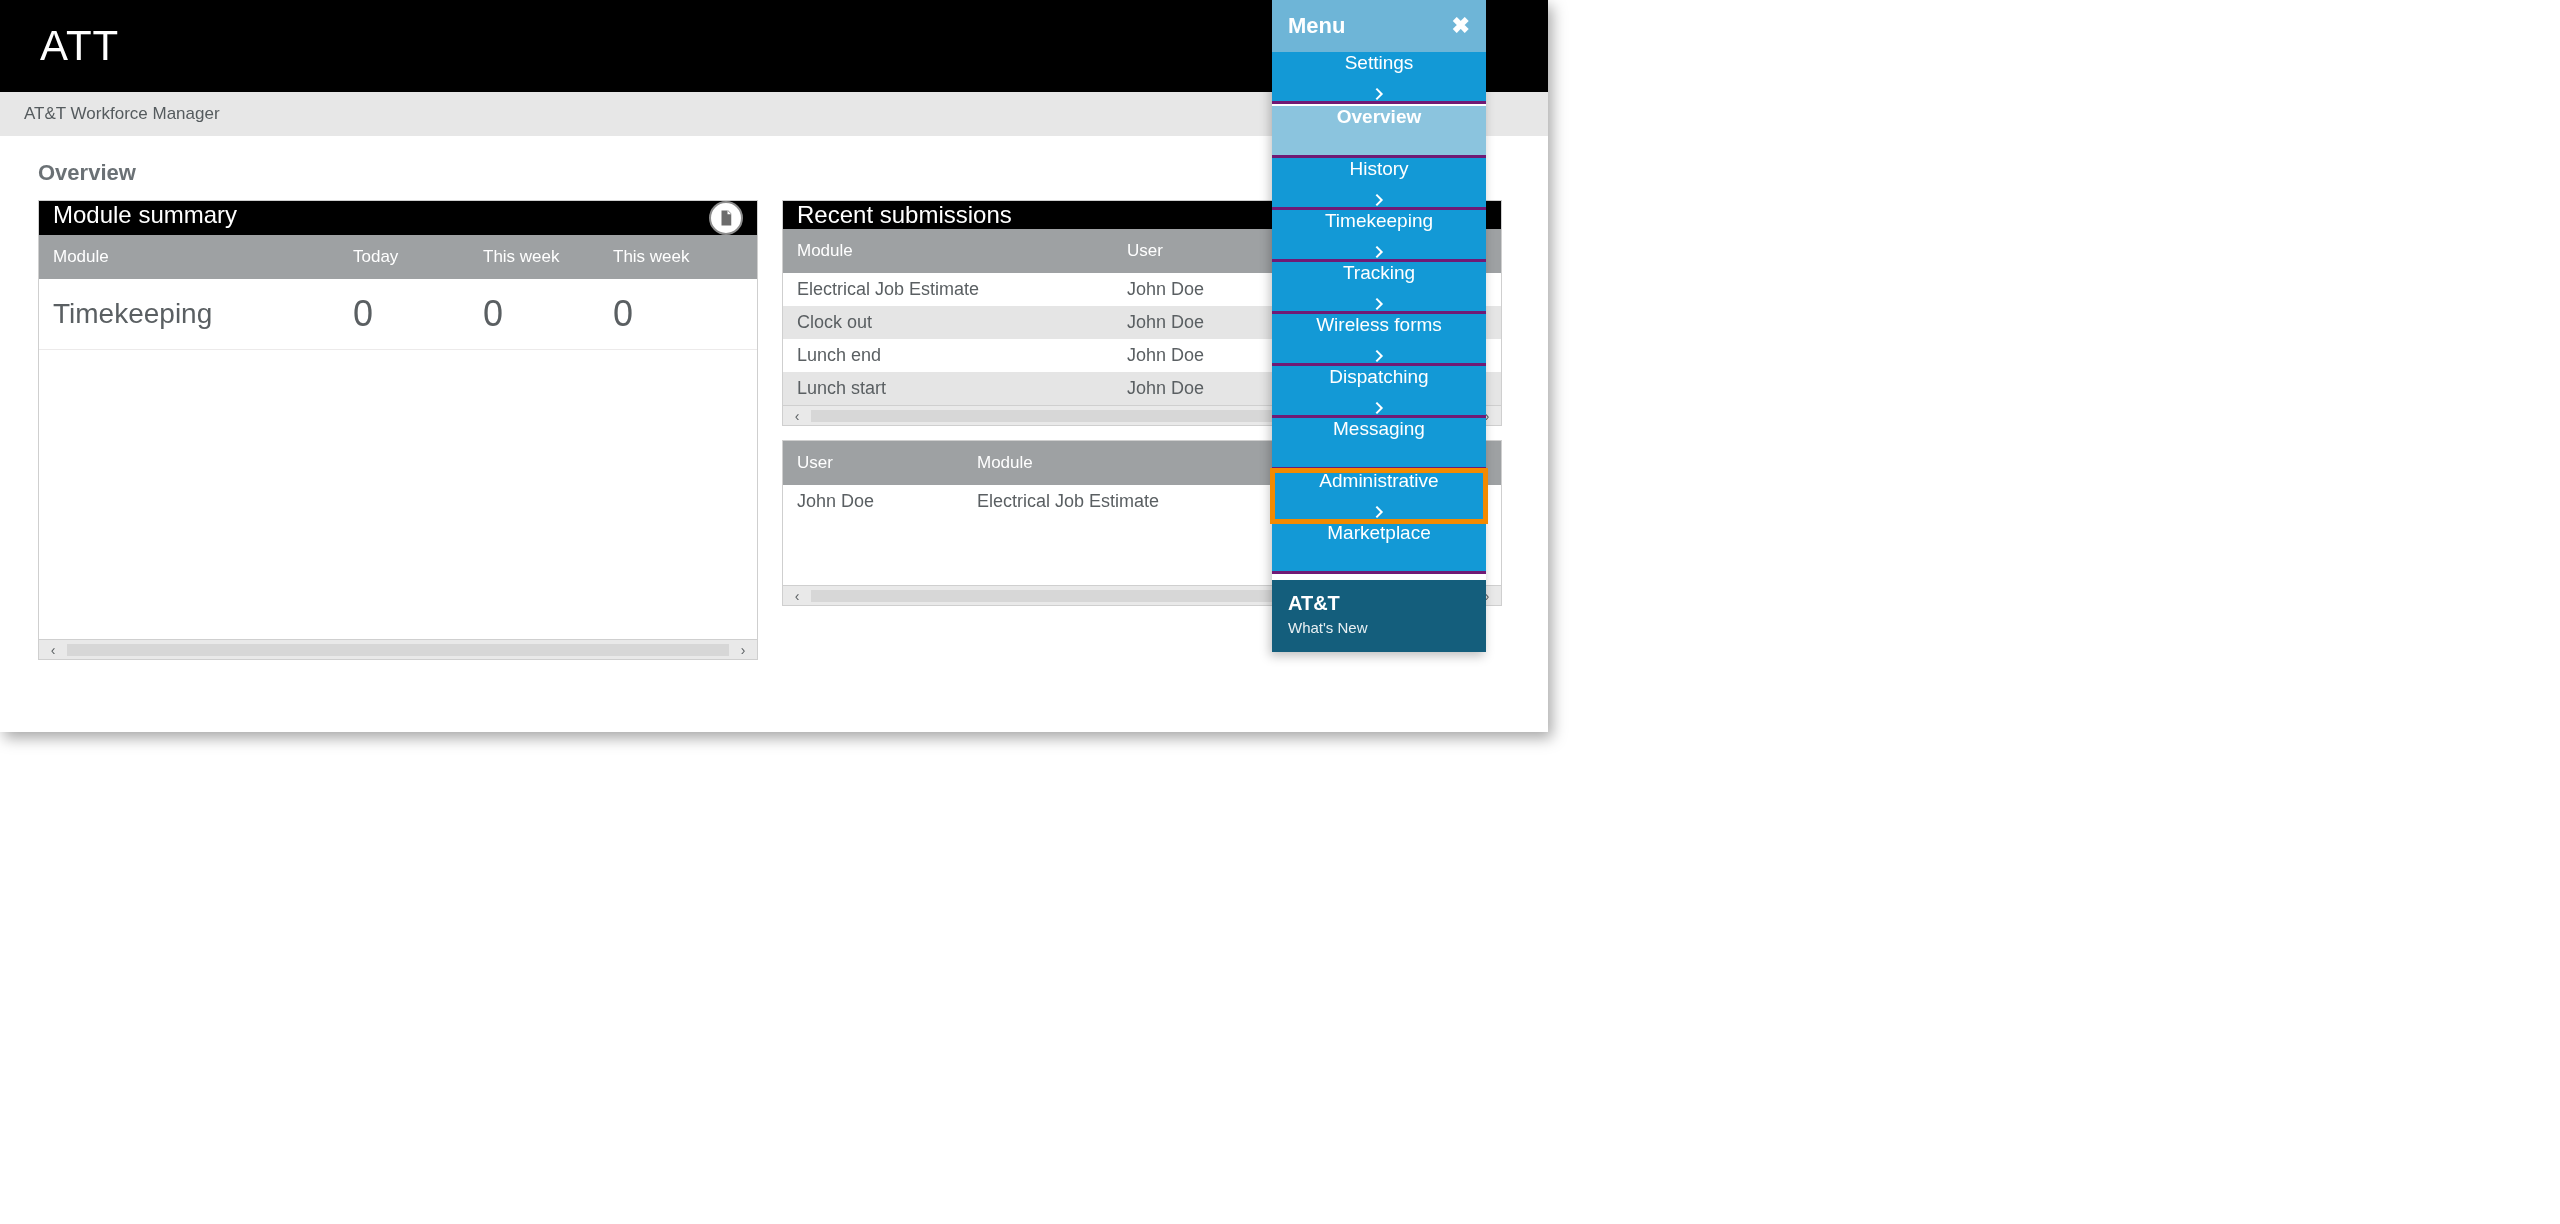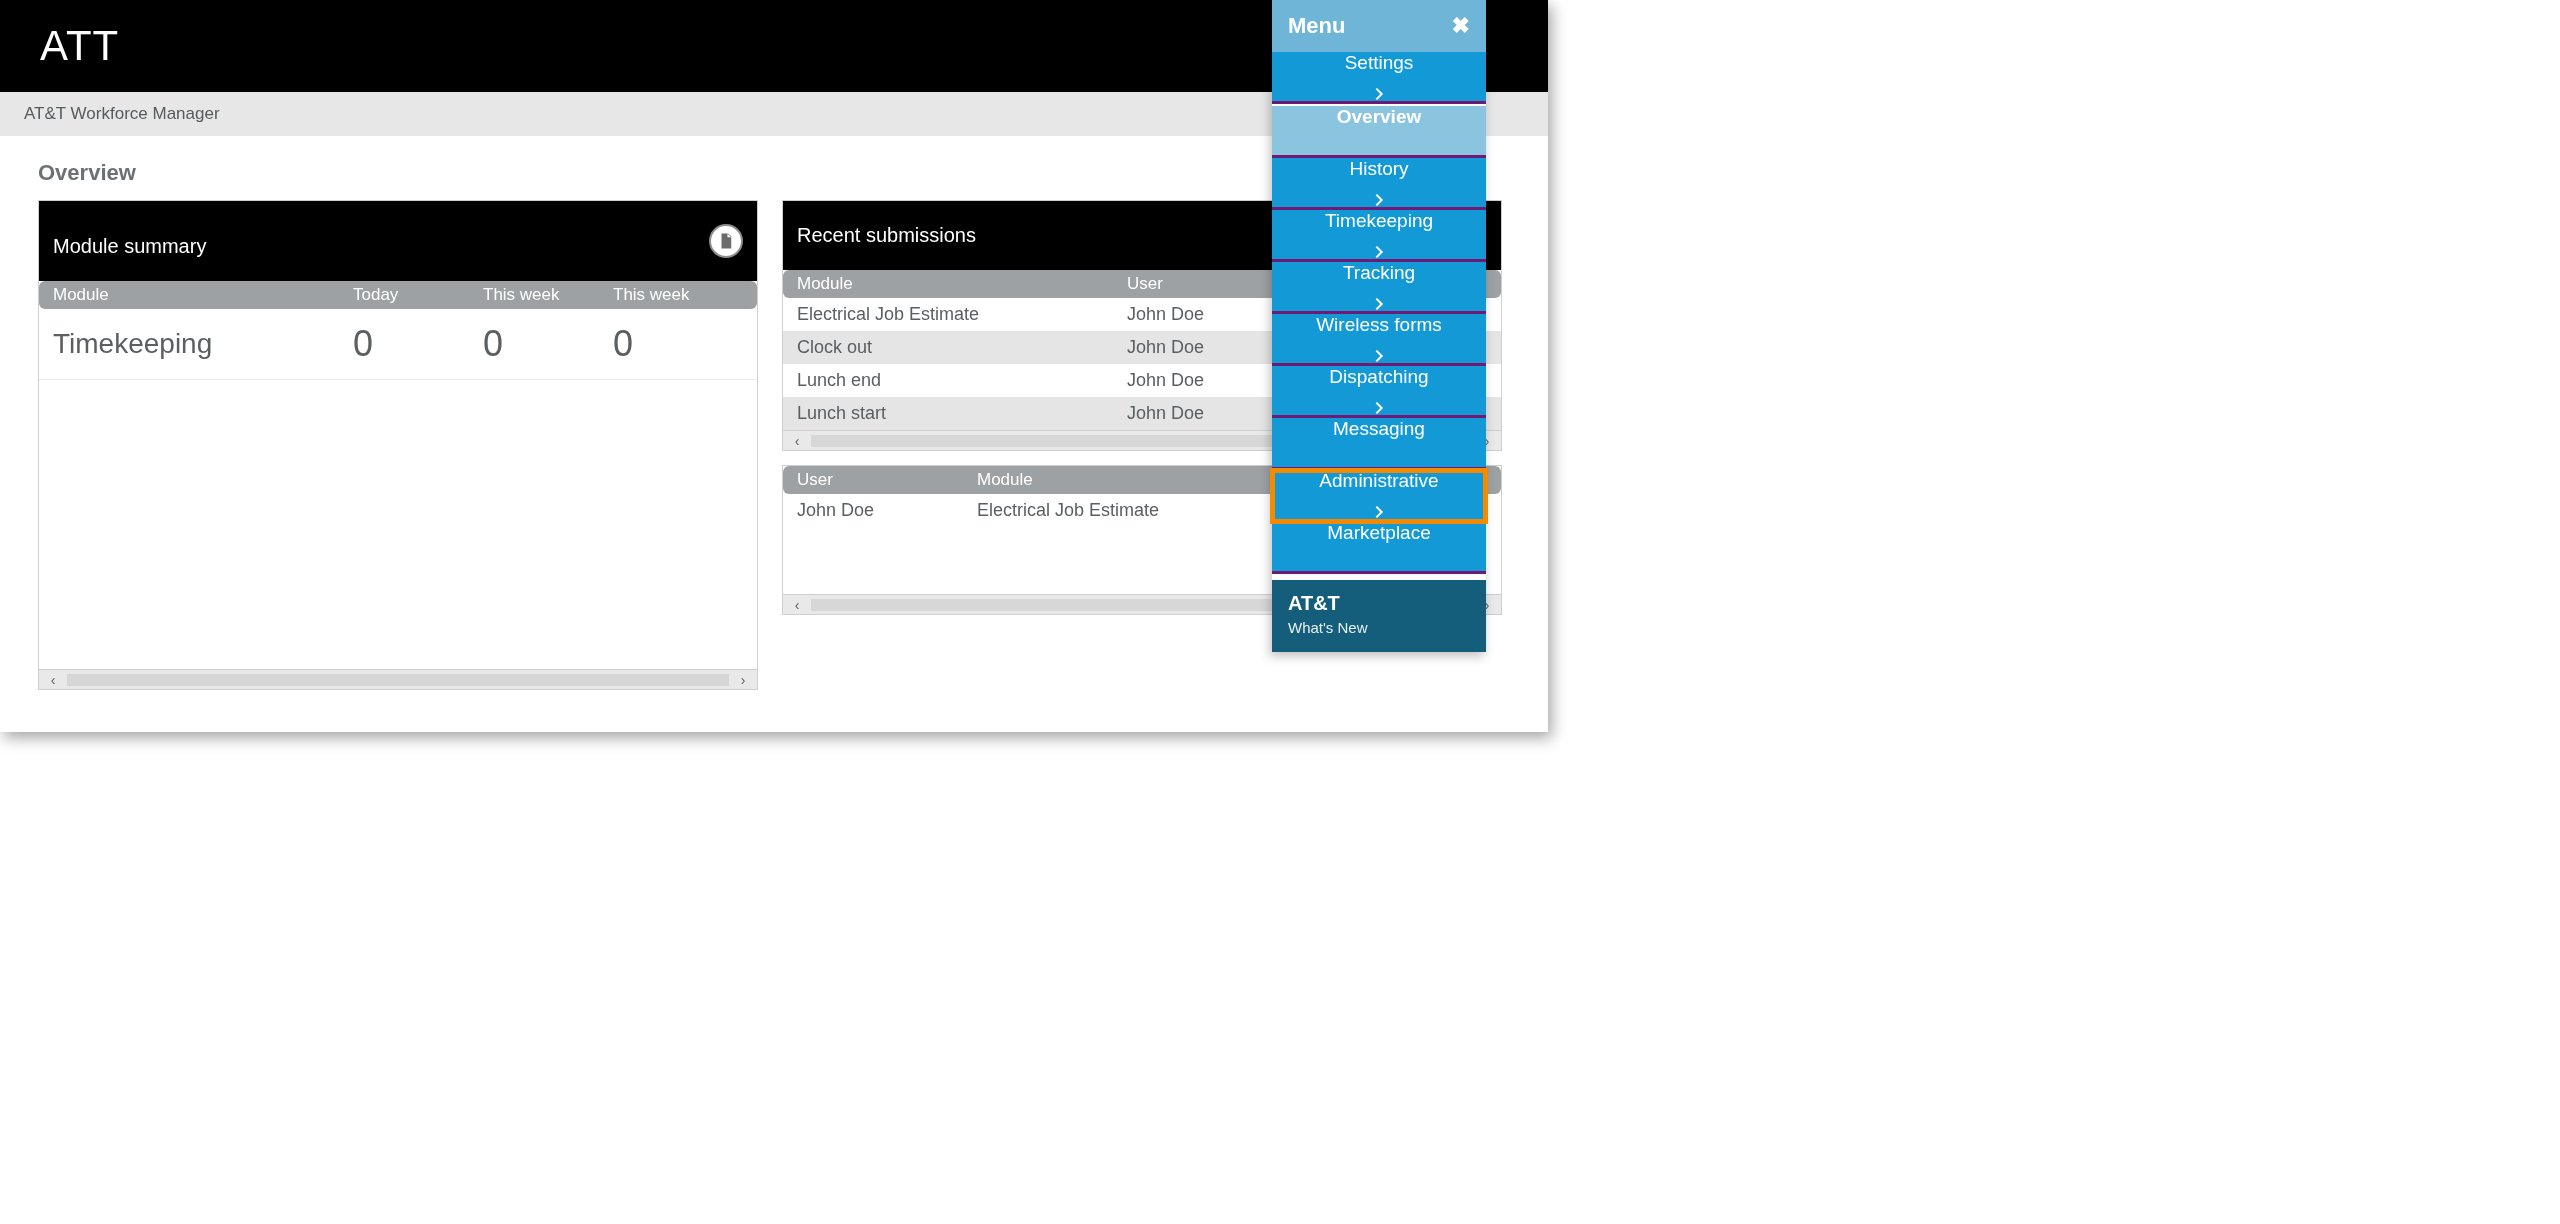--- a/index.html
+++ b/index.html
@@ -67,34 +67,33 @@
   
   .card {
     border: 1px solid #cfcfcf;
     margin-bottom: 14px;
     background: #ffffff;
     position: relative;
   }
   .card-header {
     background: #000000;
     color: #ffffff;
-    font-size: 20px;
+    font-size: 24px;
     font-weight: 400;
-    padding: 23px 14px;
-    display: flex;
-    align-items: flex-end;
+    padding: 0 14px;
+    display: flex;
+    align-items: flex-start;
     justify-content: space-between;
   }
   .header-col-bar {
     background: #9ea1a3;
     color: #ffffff;
     font-size: 17px;
-    padding: 4px 14px;
-    display: flex;
-    border-radius: 6px;
+    padding: 12px 14px;
+    display: flex;
   }
 
   
   .ms-col-module   { flex: 0 0 300px; }
   .ms-col-today    { flex: 0 0 130px; text-align: left; }
   .ms-col-week     { flex: 0 0 130px; text-align: left; }
   .ms-col-month    { flex: 0 0 130px; text-align: left; }
 
   .ms-body {
     height: 360px;

